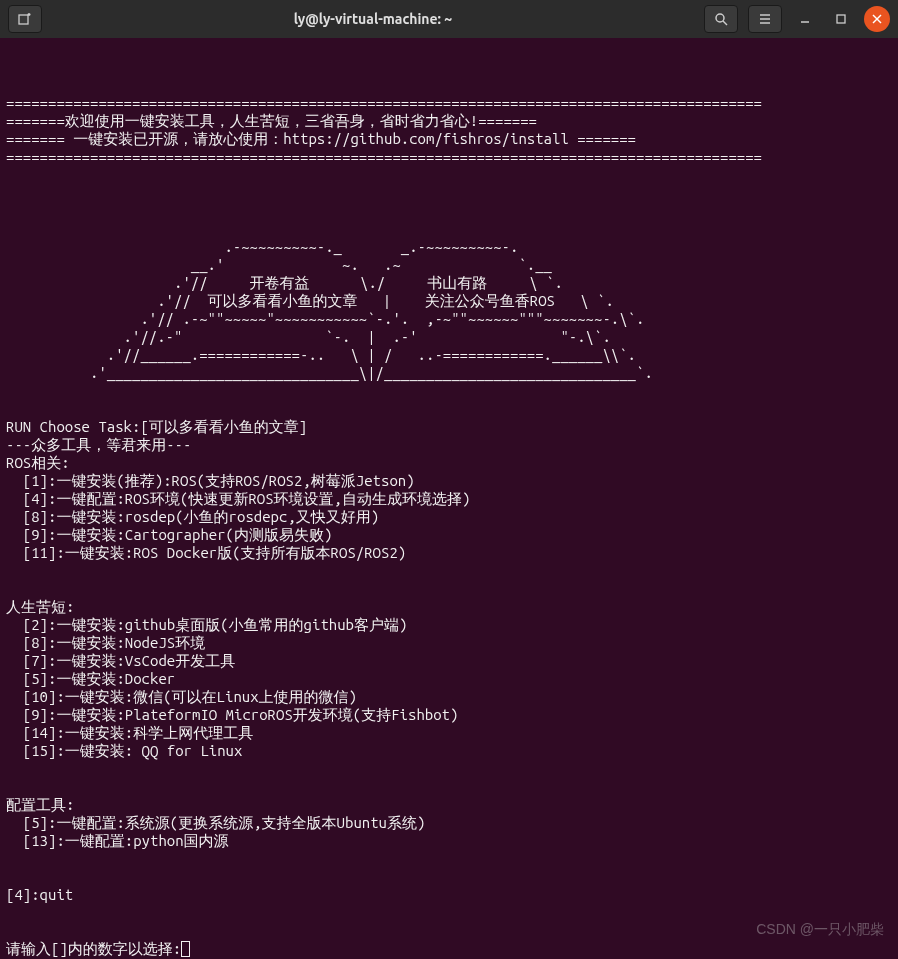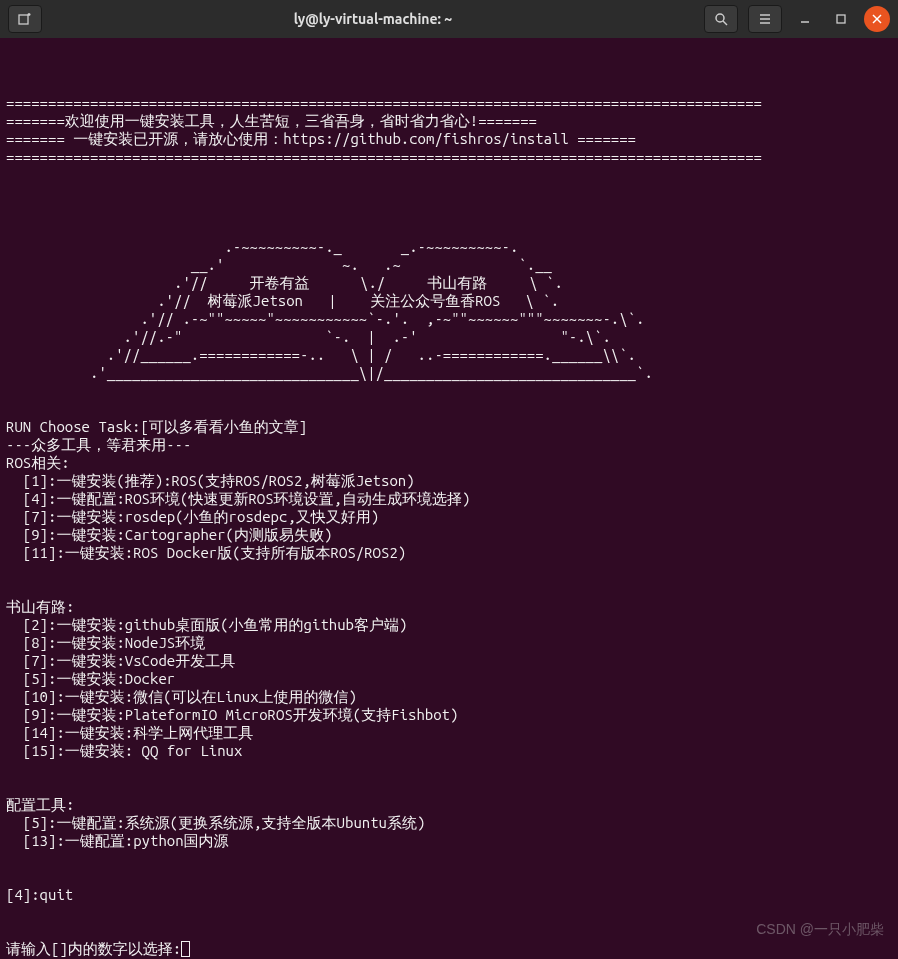--- a/index.html
+++ b/index.html
@@ -168,36 +168,36 @@
 <div class="blank-line"></div>
 <span class="divider-line">==========================================================================================</span>
 <span>=======欢迎使用一键安装工具，人生苦短，三省吾身，省时省力省心!=======</span>
 <span>======= 一键安装已开源，请放心使用：https://github.com/fishros/install =======</span>
 <span class="divider-line">==========================================================================================</span>
 <div class="blank-line"></div>
 <div class="blank-line"></div>
 <span>                          .-~~~~~~~~~-._       _.-~~~~~~~~~-.</span>
 <span>                      __.'              ~.   .~              `.__</span>
 <span>                    .'//     开卷有益      \./     书山有路     \ `.</span>
-<span>                  .'//  树莓派Jetson   |    关注公众号鱼香ROS   \ `.</span>
+<span>                  .'//  可以多看看小鱼的文章   |    关注公众号鱼香ROS   \ `.</span>
 <span>                .'// .-~""~~~~~"~~~~~~~~~~~`-.'.  ,-~""~~~~~~"""~~~~~~~-.\`.</span>
 <span>              .'//.-"                 `-.  |  .-'                 "-.\`.</span>
 <span>            .'//______.============-..   \ | /   ..-============.______\\`.</span>
 <span>          .'______________________________\|/______________________________`.</span>
 <div class="blank-line"></div>
 <span>RUN Choose Task:[可以多看看小鱼的文章]</span>
 <span>---众多工具，等君来用---</span>
 <span>ROS相关:</span>
 <span>  [1]:一键安装(推荐):ROS(支持ROS/ROS2,树莓派Jetson)</span>
 <span>  [4]:一键配置:ROS环境(快速更新ROS环境设置,自动生成环境选择)</span>
-<span>  [7]:一键安装:rosdep(小鱼的rosdepc,又快又好用)</span>
+<span>  [8]:一键安装:rosdep(小鱼的rosdepc,又快又好用)</span>
 <span>  [9]:一键安装:Cartographer(内测版易失败)</span>
 <span>  [11]:一键安装:ROS Docker版(支持所有版本ROS/ROS2)</span>
 <div class="blank-line"></div>
-<span>书山有路:</span>
+<span>人生苦短:</span>
 <span>  [2]:一键安装:github桌面版(小鱼常用的github客户端)</span>
 <span>  [8]:一键安装:NodeJS环境</span>
 <span>  [7]:一键安装:VsCode开发工具</span>
 <span>  [5]:一键安装:Docker</span>
 <span>  [10]:一键安装:微信(可以在Linux上使用的微信)</span>
 <span>  [9]:一键安装:PlateformIO MicroROS开发环境(支持Fishbot)</span>
 <span>  [14]:一键安装:科学上网代理工具</span>
 <span>  [15]:一键安装: QQ for Linux</span>
 <div class="blank-line"></div>
 <span>配置工具:</span>

